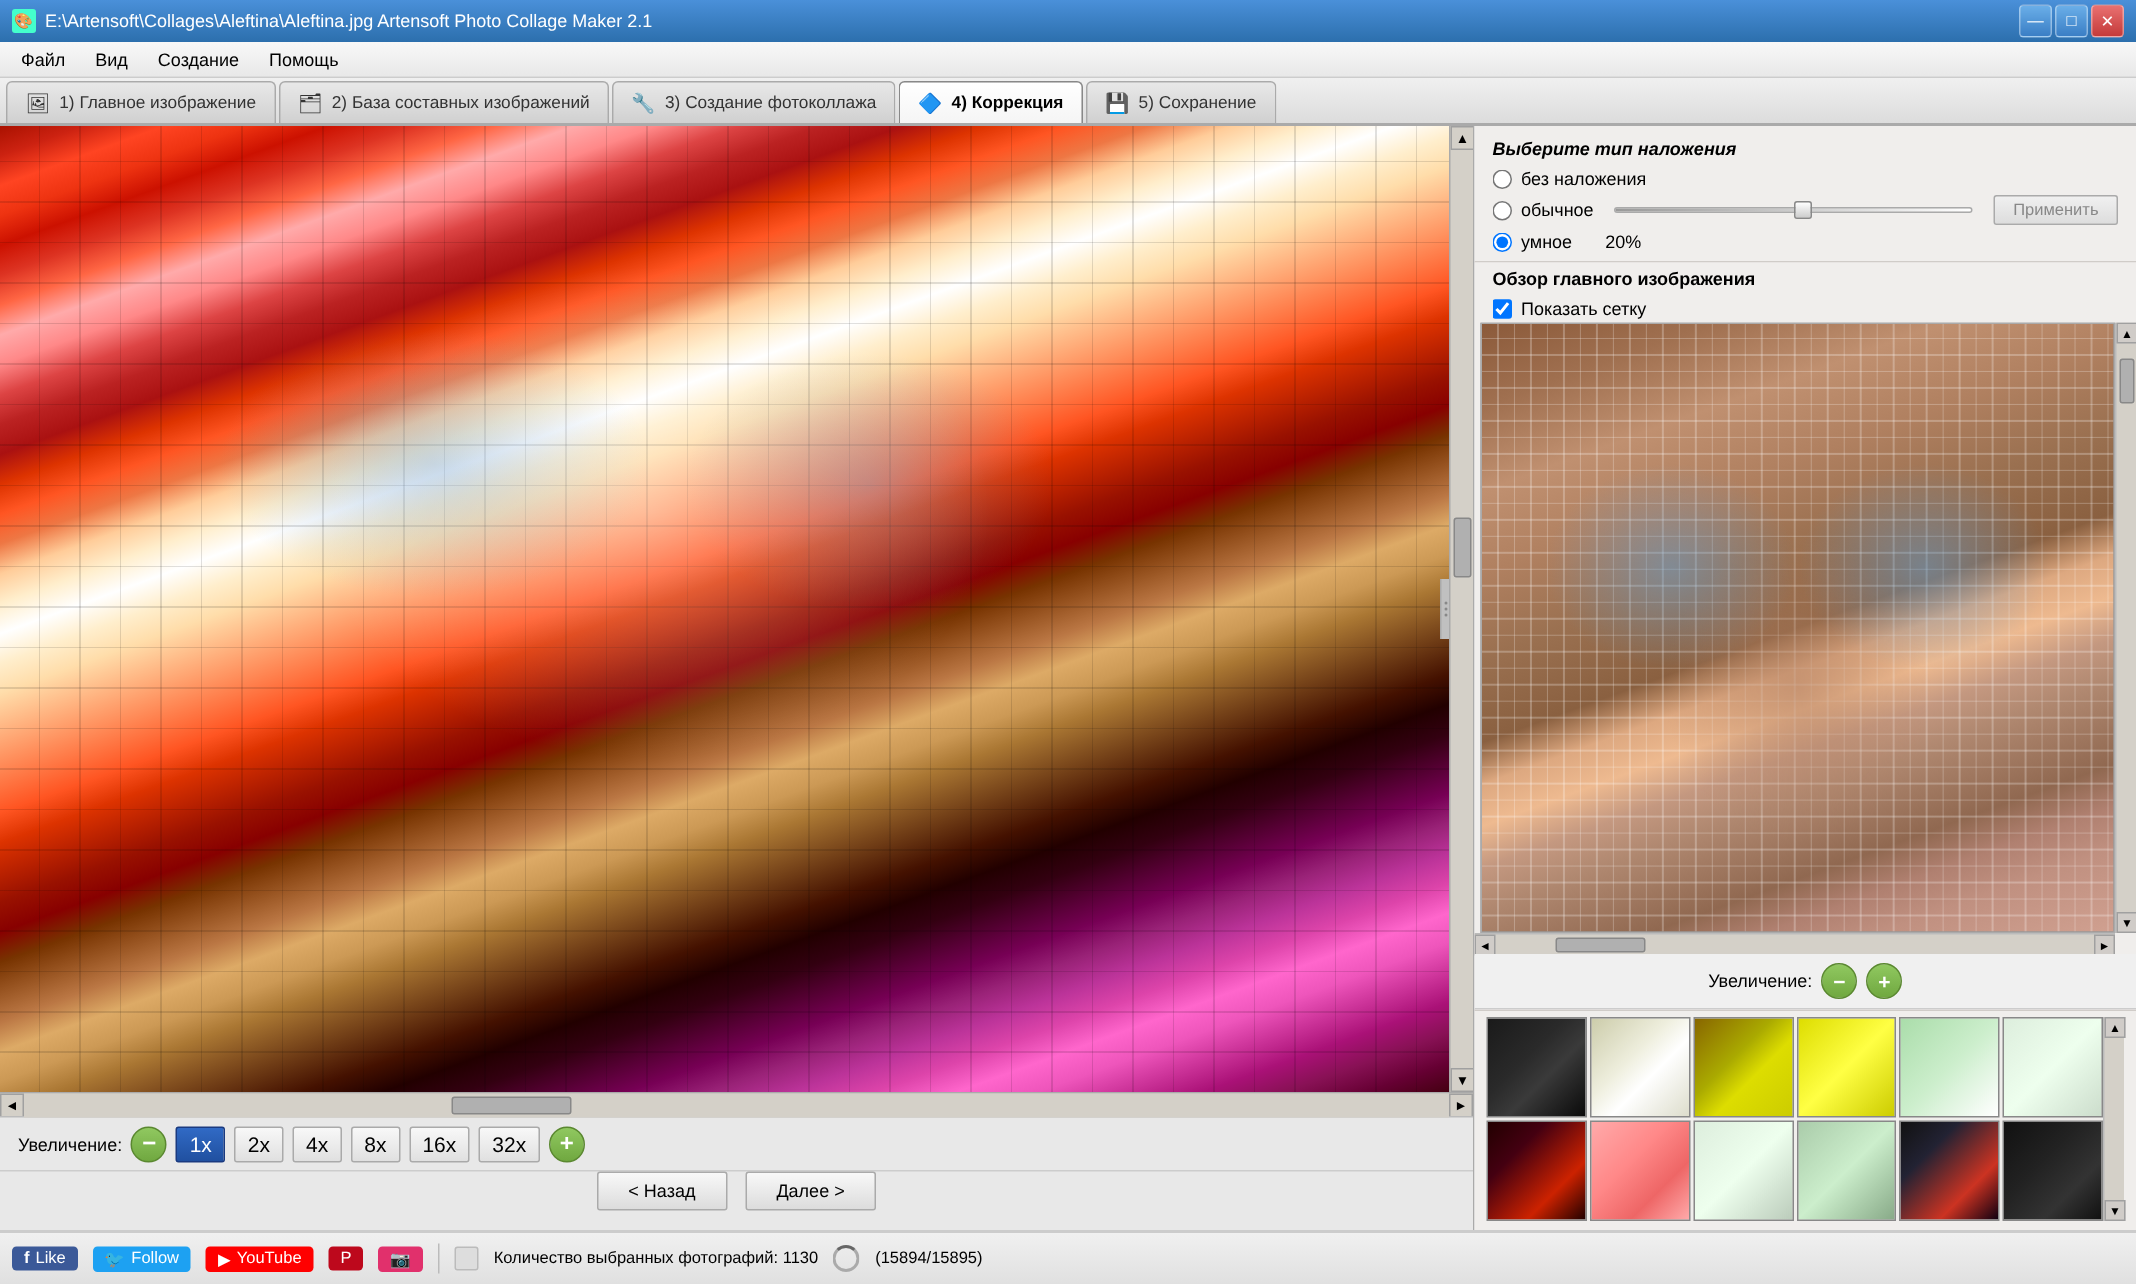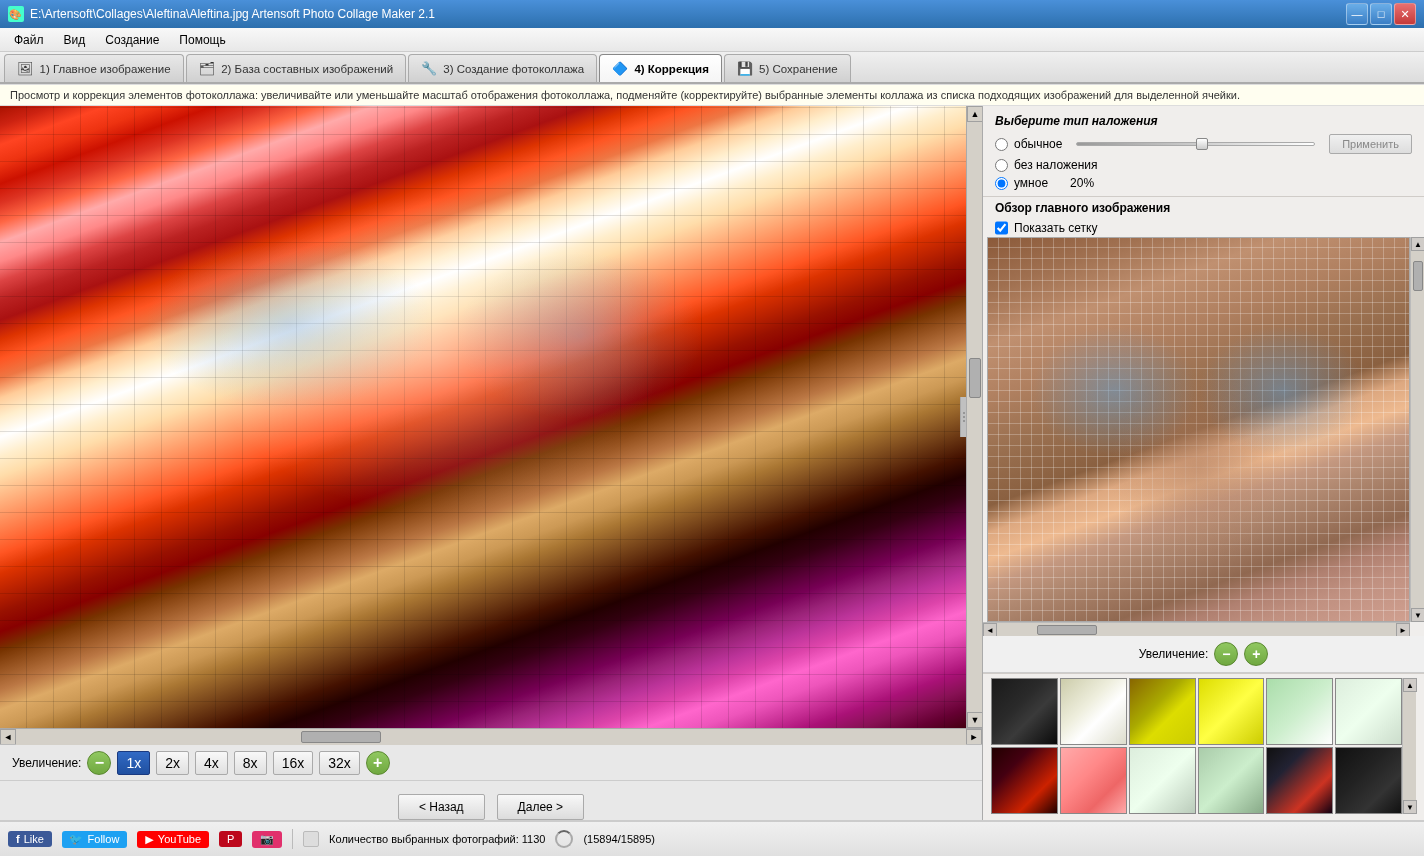--- a/index.html
+++ b/index.html
@@ -177,21 +177,21 @@
       color: white;
       border-color: #1a3a80;
     }
     
     
     .nav-bar {
       background: #e8e8e8;
       border-top: 1px solid #ccc;
       height: 40px;
       display: flex;
-      align-items: flex-end;
+      align-items: flex-start;
       justify-content: center;
       gap: 12px;
     }
     .nav-btn {
       padding: 5px 20px;
       background: linear-gradient(to bottom, #f8f8f8, #dcdcdc);
       border: 1px solid #aaa;
       border-radius: 2px;
       cursor: pointer;
       font-size: 12px;
@@ -374,23 +374,20 @@
     <div class="tab active">
       <span class="tab-icon">🔷</span>
       <span>4) Коррекция</span>
     </div>
     <div class="tab">
       <span class="tab-icon">💾</span>
       <span>5) Сохранение</span>
     </div>
   </div>
 
-  <div class="info-bar">
-    <span>Просмотр и коррекция элементов фотоколлажа: увеличивайте или уменьшайте масштаб отображения фотоколлажа, подменяйте (корректируйте) выбранные элементы коллажа из списка подходящих изображений для выделенной ячейки.</span>
-  </div>
 
   <div class="content-area">
 
     <div class="left-panel">
       <div class="collage-scroll-wrapper">
 
         <div style="position:absolute;top:0;left:0;right:16px;bottom:0;overflow:hidden;">
           <div style="width:100%;height:100%;background:
             radial-gradient(ellipse at 45% 40%, rgba(255,255,255,0.3) 0%, transparent 30%),
             radial-gradient(ellipse at 30% 35%, rgba(100,150,200,0.4) 0%, transparent 15%),
@@ -460,31 +457,31 @@
       </div>
     </div>
 
     <div class="right-side">
 
       <div class="overlay-type-panel">
         <div class="section-title">Выберите тип наложения</div>
         <div class="radio-group">
           <div class="radio-row">
             <input type="radio" name="overlay" style="">
+            <span>без наложения</span>
+          </div>
+          <div class="radio-row">
+            <input type="radio" name="overlay" style="">
             <span>обычное</span>
             <div style="flex:1;margin:0 8px;">
               <div class="slider-track">
                 <div class="slider-thumb"></div>
               </div>
             </div>
             <button class="apply-btn">Применить</button>
-          </div>
-          <div class="radio-row">
-            <input type="radio" name="overlay" style="">
-            <span>без наложения</span>
           </div>
           <div class="radio-row">
             <input type="radio" name="overlay" checked="" style="">
             <span>умное</span>
             <span style="margin-left:16px;font-size:12px;">20%</span>
           </div>
         </div>
       </div>
 
       <div class="preview-panel">

